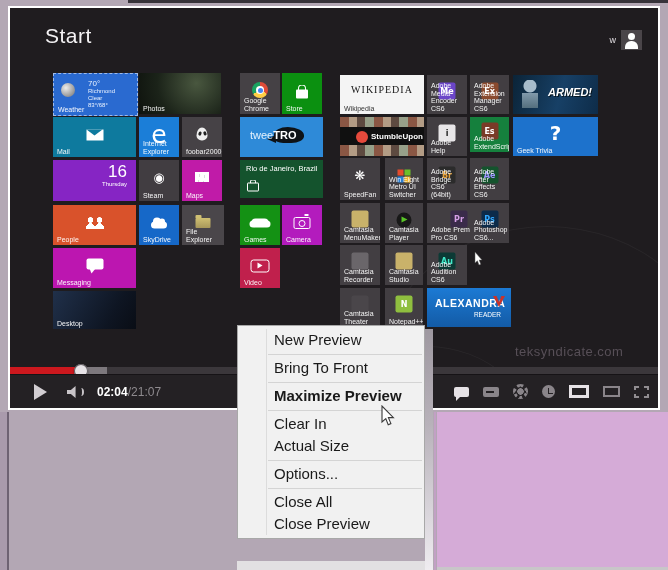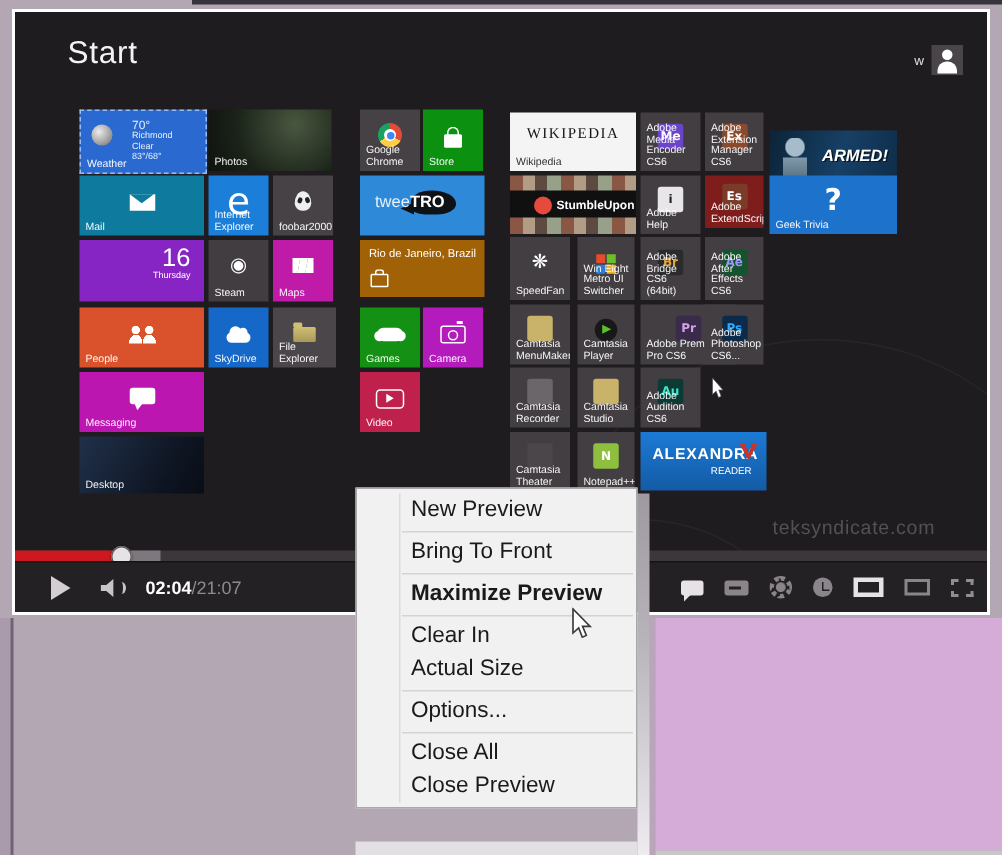--- a/index.html
+++ b/index.html
@@ -245,21 +245,21 @@
           <span class="glyph g-bag"></span>
           <span class="label">Store</span>
         </div>
         <div class="tile tile-tweetro" style="left: 230px; top: 109px; width: 83px; height: 40px; background: rgb(46, 138, 216);">
           <span class="glyph g-bird"></span>
           <div class="lines">
             <span>twee</span>
             <span>TRO</span>
           </div>
         </div>
-        <div class="tile tile-rio" style="left: 230px; top: 152px; width: 83px; height: 38px; background: #a16207;">
+        <div class="tile tile-rio" style="left: 230px; top: 152px; width: 83px; height: 38px; background: #14532d;">
           <span class="glyph g-case"></span>
           <div class="lines">
             <span>Rio de Janeiro, Brazil</span>
           </div>
         </div>
         <div class="tile" style="left: 230px; top: 197px; width: 40px; height: 40px; background: rgb(20, 145, 20);">
           <span class="glyph g-pad"></span>
           <span class="label">Games</span>
         </div>
         <div class="tile" style="left: 272px; top: 197px; width: 40px; height: 40px; background: rgb(179, 27, 189);">
@@ -277,36 +277,36 @@
           <span class="label">Wikipedia</span>
         </div>
         <div class="tile" style="left: 417px; top: 67px; width: 40px; height: 39px; background: rgb(66, 62, 66);">
           <span class="glyph g-badge" style="background: rgb(107, 69, 200);">Me</span>
           <span class="label">Adobe Media Encoder CS6</span>
         </div>
         <div class="tile" style="left: 460px; top: 67px; width: 39px; height: 39px; background: rgb(66, 62, 66);">
           <span class="glyph g-badge" style="background: rgb(138, 74, 46);">Ex</span>
           <span class="label">Adobe Extension Manager CS6</span>
         </div>
-        <div class="tile tile-armed" style="left: 503px; top: 67px; width: 85px; height: 39px; margin-top: 12px;">
+        <div class="tile tile-armed" style="left: 503px; top: 67px; width: 85px; height: 39px;">
           <div class="lines">
             <span>ARMED!</span>
           </div>
         </div>
         <div class="tile tile-su" style="left: 330px; top: 109px; width: 84px; height: 39px;">
           <span class="glyph g-su"></span>
           <div class="lines">
             <span>StumbleUpon</span>
           </div>
         </div>
         <div class="tile" style="left: 417px; top: 109px; width: 40px; height: 39px; background: rgb(66, 62, 66);">
           <span class="glyph g-badge" style="background: rgb(232, 230, 232); color: rgb(34, 34, 34);">i</span>
           <span class="label">Adobe Help</span>
         </div>
-        <div class="tile" style="left: 460px; top: 109px; width: 39px; height: 35px; background: #7f1d1d;">
+        <div class="tile" style="left: 460px; top: 109px; width: 39px; height: 35px; background: #15803d;">
           <span class="glyph g-badge" style="background: rgb(122, 59, 40);">Es</span>
           <span class="label">Adobe ExtendScript...</span>
         </div>
         <div class="tile" style="left: 503px; top: 109px; width: 85px; height: 39px; background: rgb(29, 114, 204);">
           <span class="glyph g-q">?</span>
           <span class="label">Geek Trivia</span>
         </div>
         <div class="tile" style="left: 330px; top: 150px; width: 40px; height: 42px; background: rgb(66, 62, 66);">
           <span class="glyph g-fan">❋</span>
           <span class="label">SpeedFan</span>

